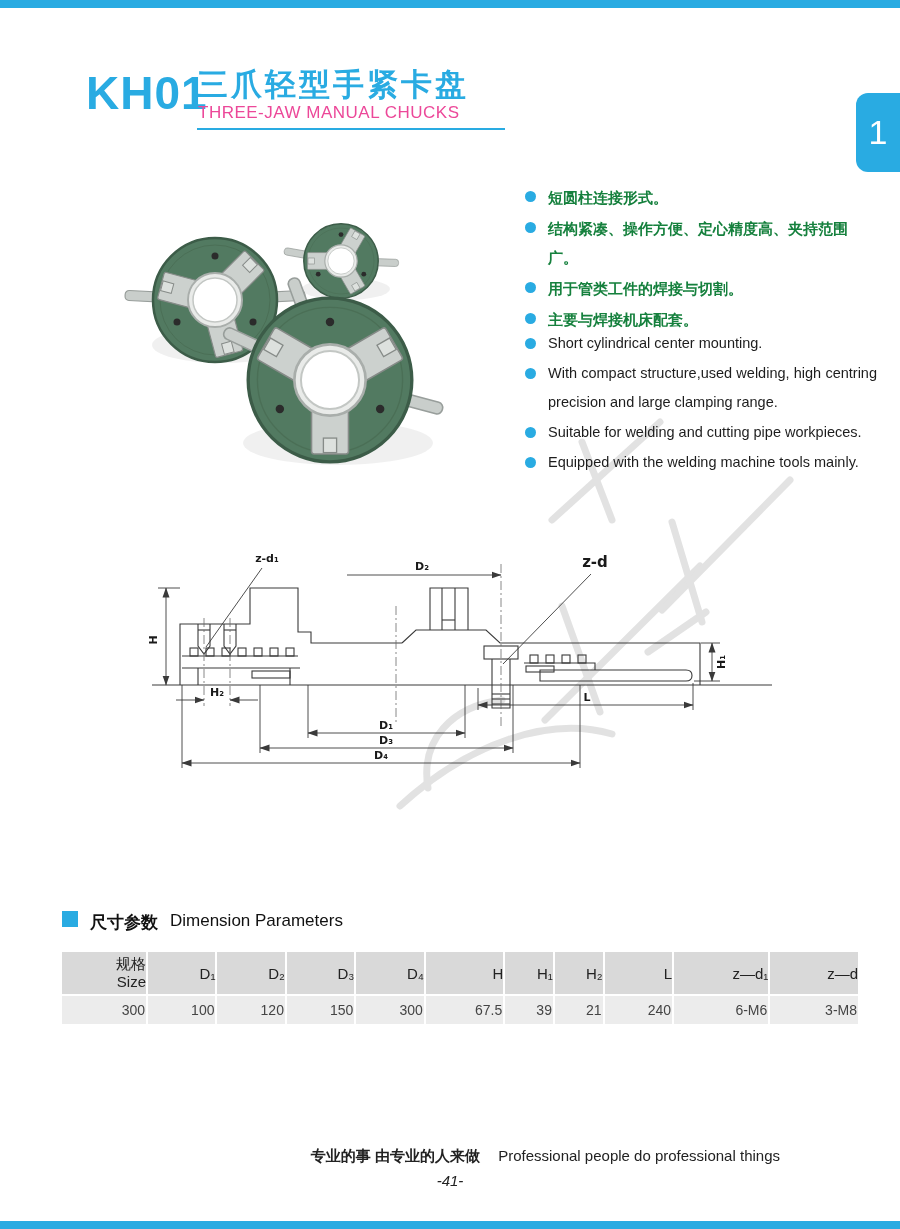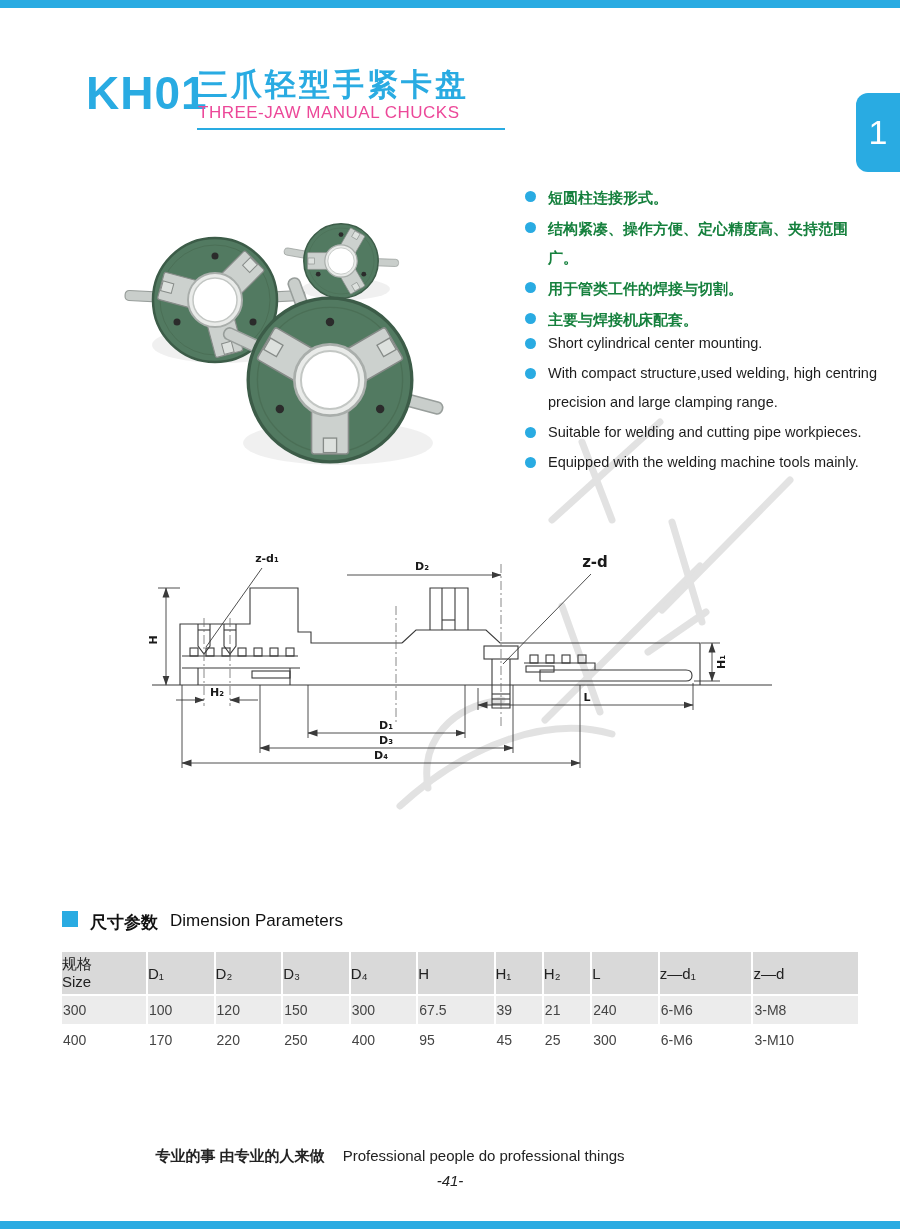--- a/index.html
+++ b/index.html
@@ -44,31 +44,31 @@
   .feat-en li{line-height:29px;margin-bottom:1px;}
   .feat-en .dot{top:9px;}
 
   
   .sec-head{position:absolute;left:62px;top:911px;display:flex;align-items:flex-start;gap:12px;}
   .sec-sq{width:16px;height:16px;background:#29abe2;}
   .sec-cn{font-size:17px;font-weight:bold;color:#111;}
   .sec-en{font-size:17px;color:#111;}
 
   table.dim{position:absolute;left:62px;top:952px;width:796px;border-collapse:collapse;
-            font-size:14px;color:#444;text-align:left;}
+            font-size:14px;color:#444;text-align:right;}
   table.dim th{background:#d9d9d9;font-weight:normal;font-size:15px;color:#222;
                padding:3px 0;height:36px;border-right:2px solid #fff;border-bottom:2px solid #fff;}
   table.dim th:first-child{width:84px;white-space:pre-line;line-height:18px;}
   table.dim td{height:26px;border-right:2px solid #fff;border-bottom:2px solid #fff;}
   table.dim th:last-child,table.dim td:last-child{border-right:none;}
   table.dim tbody tr:nth-child(odd){background:#ececec;}
   table.dim tbody tr:nth-child(even){background:#ffffff;}
 
   
-  .footer{position:absolute;left:0;top:1147px;width:780px;text-align:center;font-size:15px;color:#222;}
+  .footer{position:absolute;left:0;top:1147px;width:780px;text-align:right;font-size:15px;color:#222;}
   .footer .cn{font-weight:bold;margin-right:14px;}
   .pageno{position:absolute;left:0;top:1172px;width:900px;text-align:center;font-size:15px;color:#222;font-style:italic;}
 
   .dim-label{font-family:"DejaVu Sans",sans-serif;font-size:11px;font-weight:bold;fill:#1a1a1a;}
 </style>
 </head>
 <body>
 
 <div class="page">
 
@@ -330,33 +330,20 @@
           <td>120</td>
           <td>150</td>
           <td>300</td>
           <td>67.5</td>
           <td>39</td>
           <td>21</td>
           <td>240</td>
           <td>6-M6</td>
           <td>3-M8</td>
         </tr>
-        <tr>
-          <td>400</td>
-          <td>170</td>
-          <td>220</td>
-          <td>250</td>
-          <td>400</td>
-          <td>95</td>
-          <td>45</td>
-          <td>25</td>
-          <td>300</td>
-          <td>6-M6</td>
-          <td>3-M10</td>
-        </tr>
       </tbody>
   </table>
 
   <div class="footer">
     <span class="cn">专业的事 由专业的人来做</span>
     <span class="en">Professional people do professional things</span>
   </div>
   <div class="pageno">-41-</div>
 
   <div class="bar bottom"></div>

